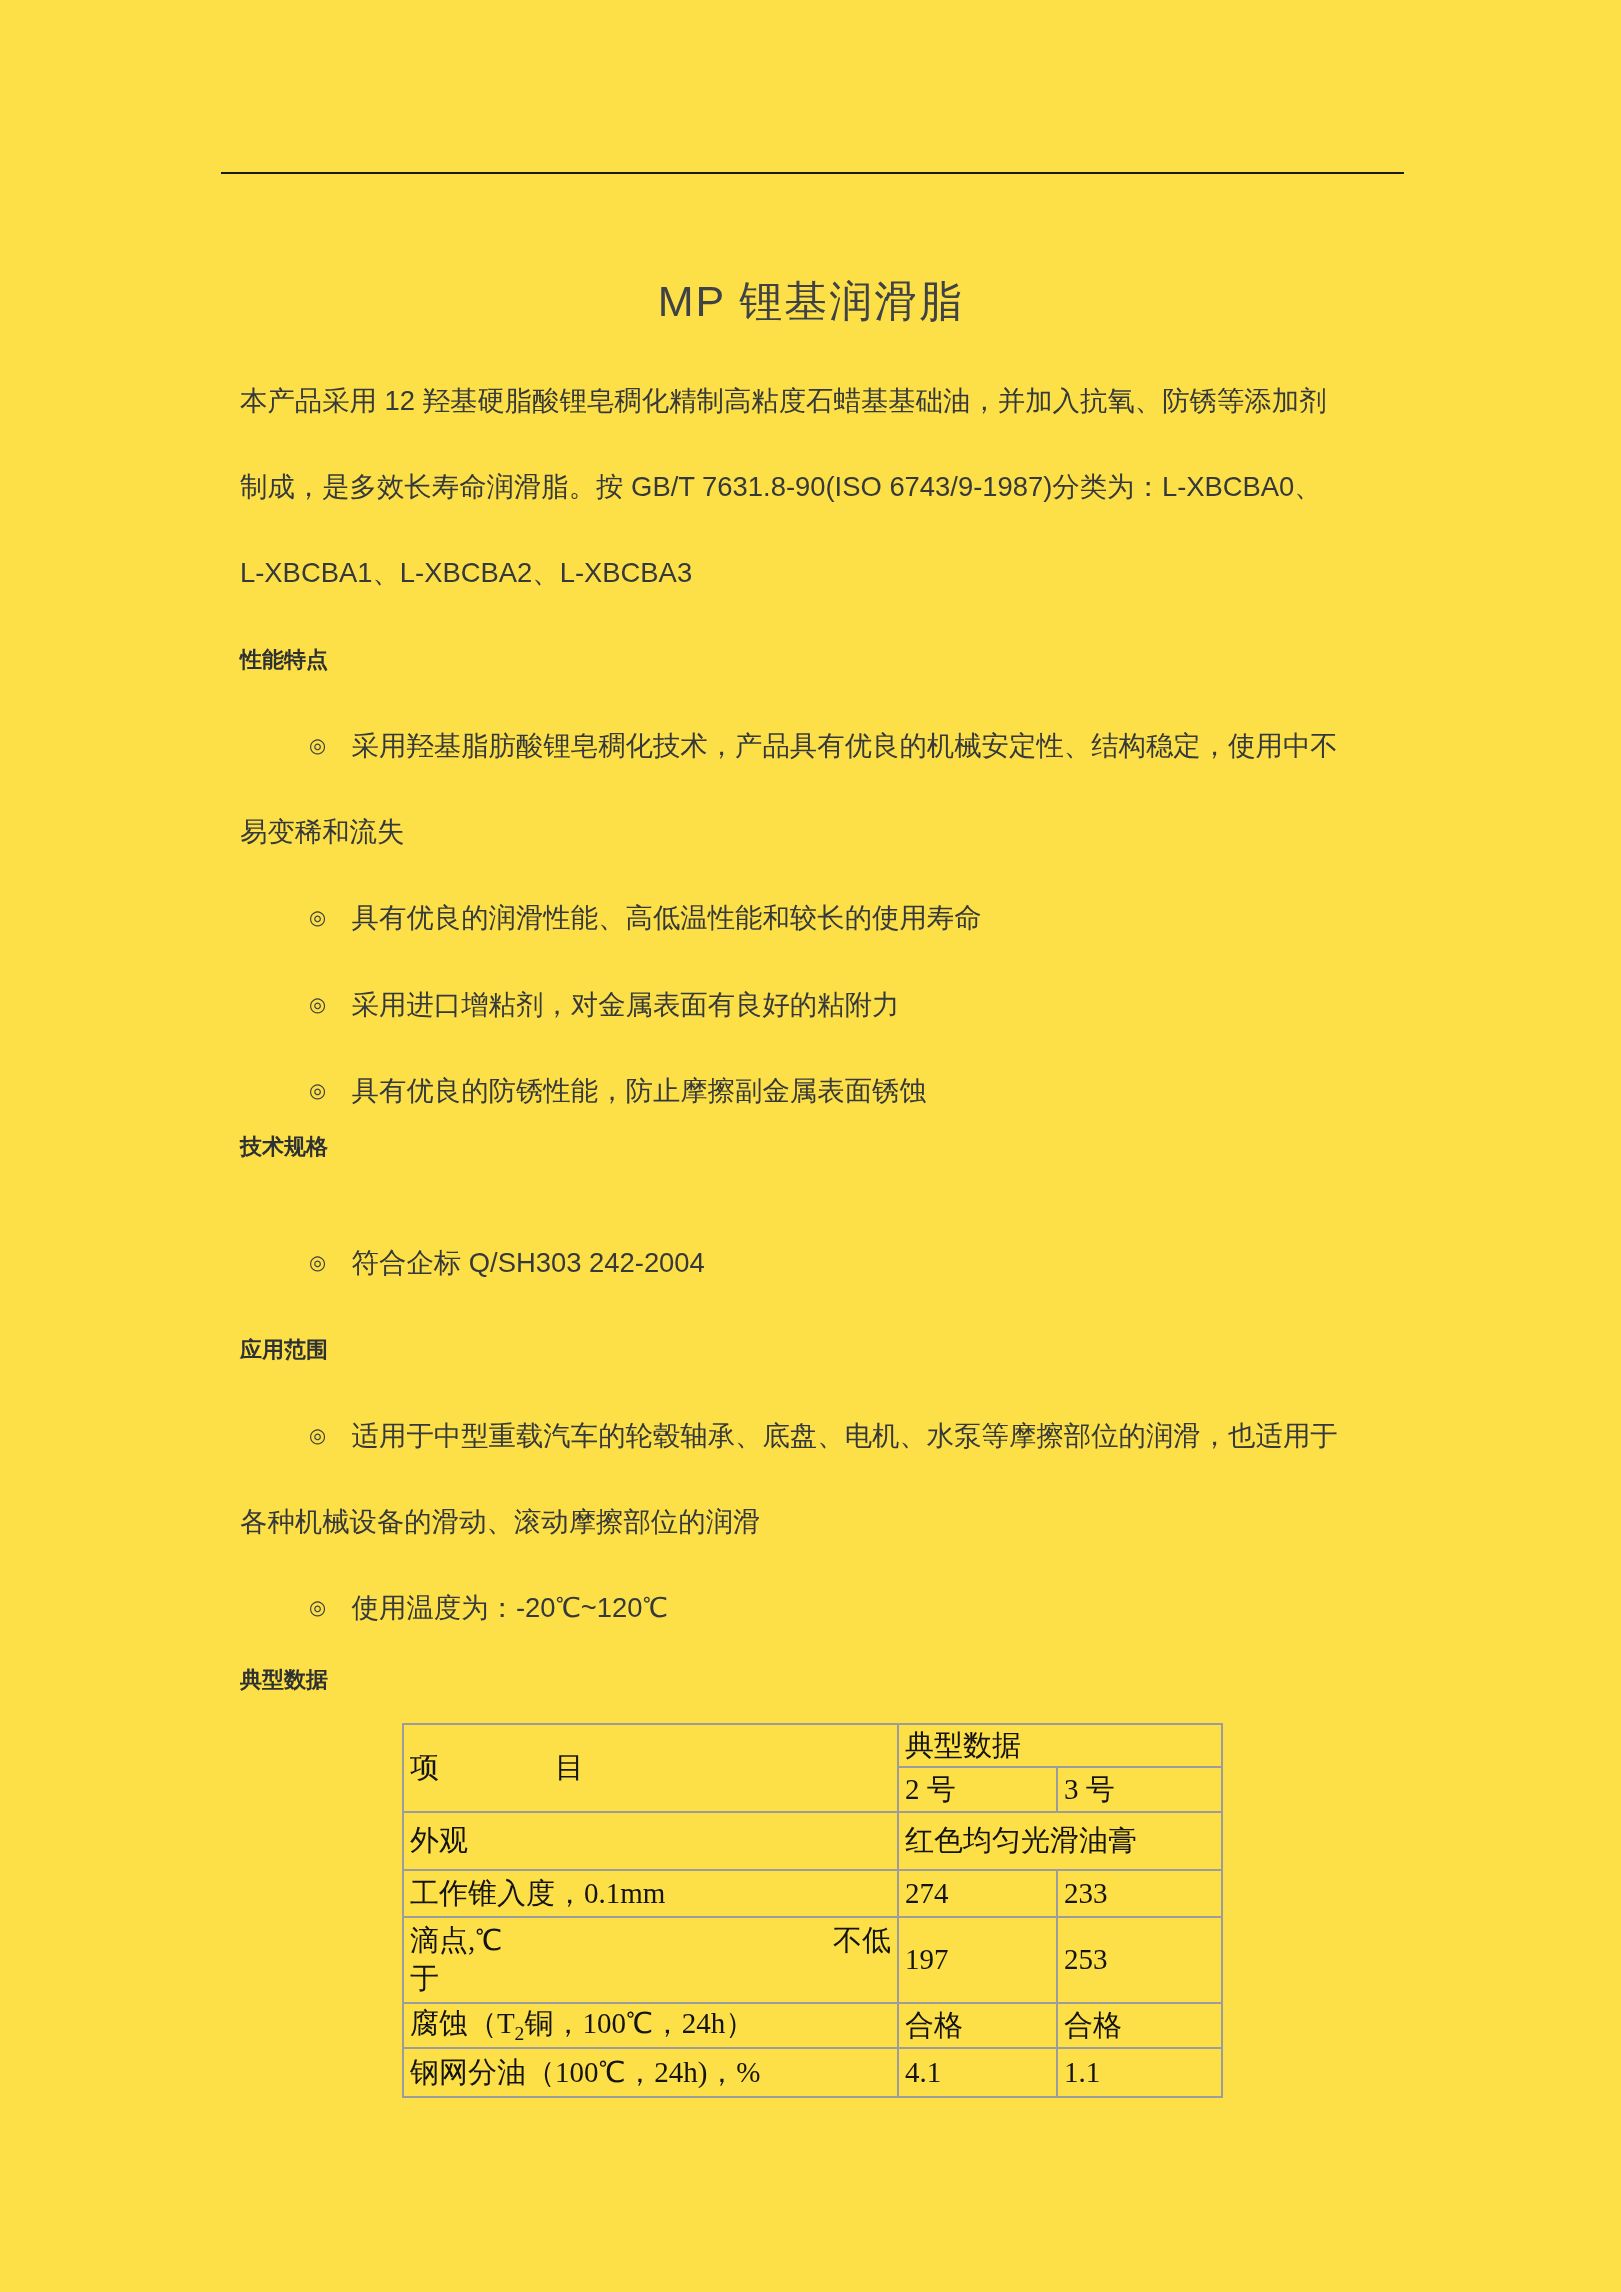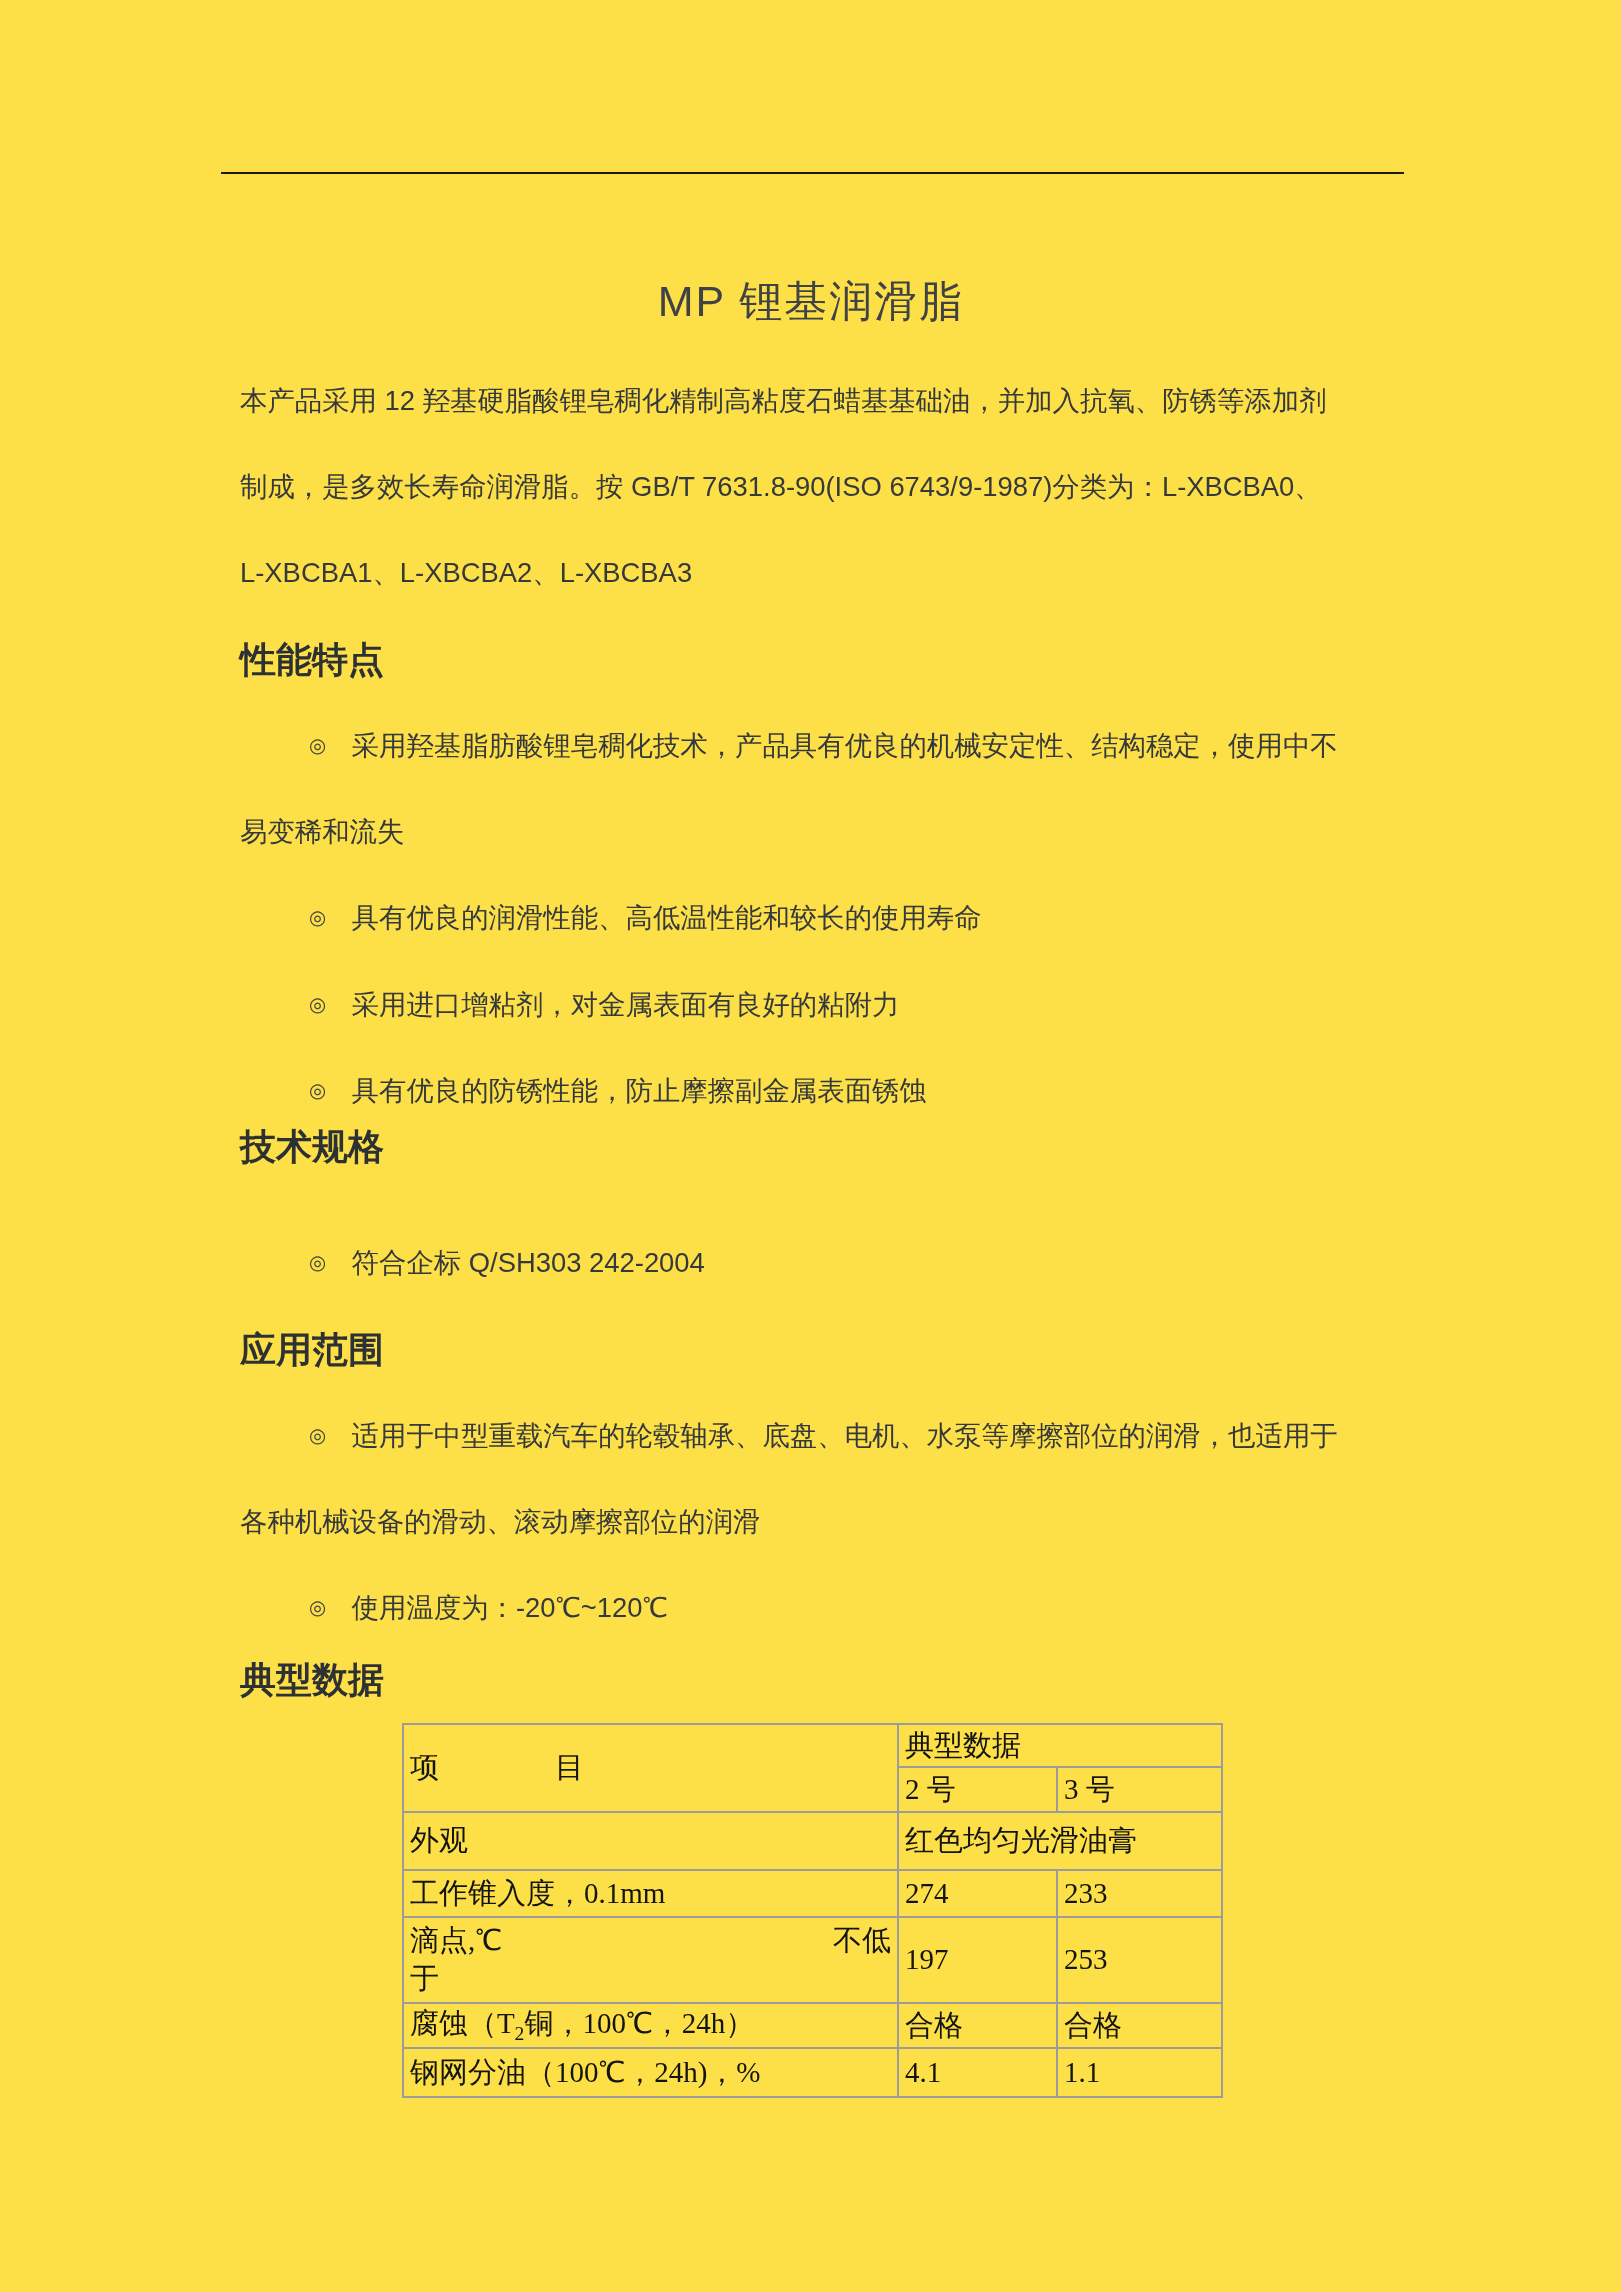--- a/index.html
+++ b/index.html
@@ -19,21 +19,21 @@
     position:absolute;left:240px;right:239px;top:259px;height:86px;
     display:flex;align-items:center;justify-content:center;
     font-size:43px;letter-spacing:2px;color:#3f4346;font-weight:400;
   }
   .line{
     position:absolute;left:240px;right:196px;height:86px;
     display:flex;align-items:center;
     font-size:27.4px;color:#36393c;white-space:nowrap;
   }
   .heading{
-    font-weight:700;font-size:36px;color:#2e3133;
+    font-weight:700;font-size:22px;color:#2e3133;
   }
   .bullet-line{padding-left:69px;}
   .marker{
     font-size:19.6px;color:#3a3d40;margin-right:25.5px;
     display:inline-block;line-height:1;
   }
   
   .typical-table{
     position:absolute;left:402px;top:1723px;
     border-collapse:collapse;table-layout:fixed;width:818px;

